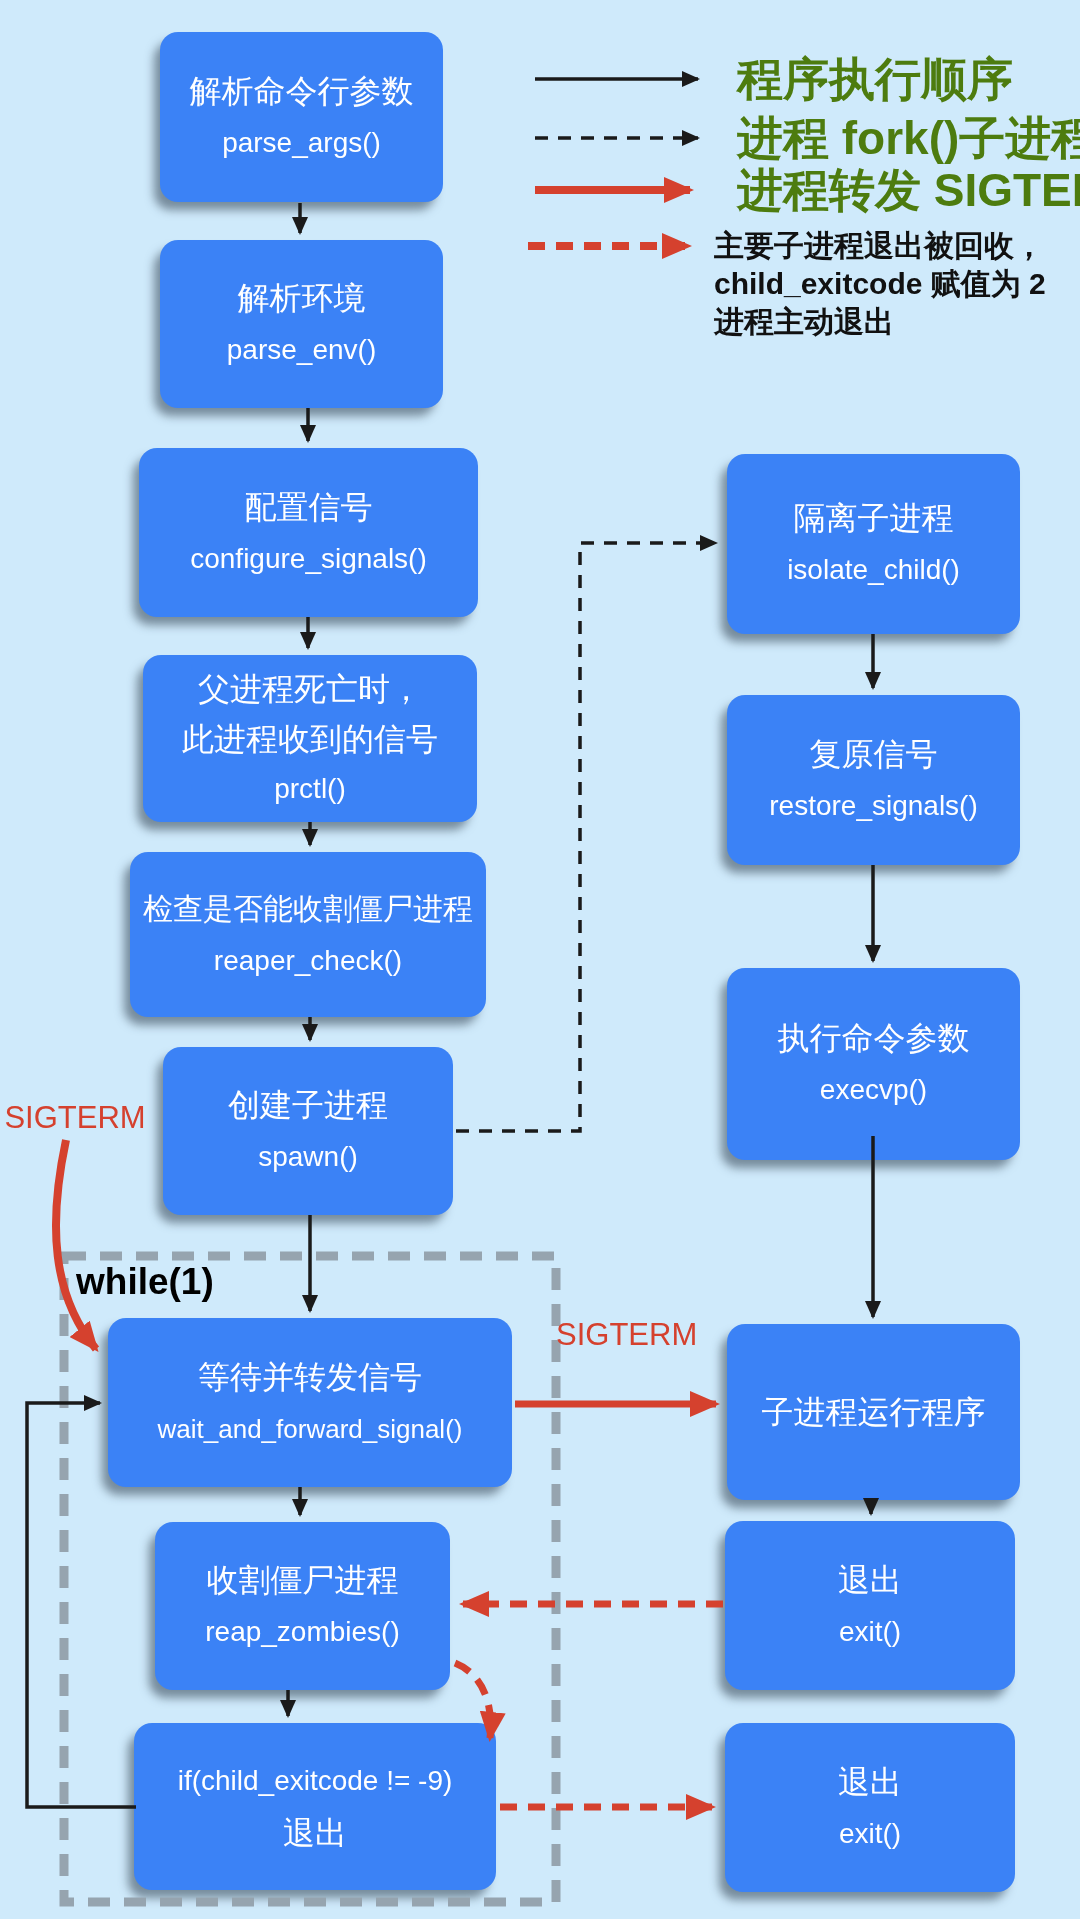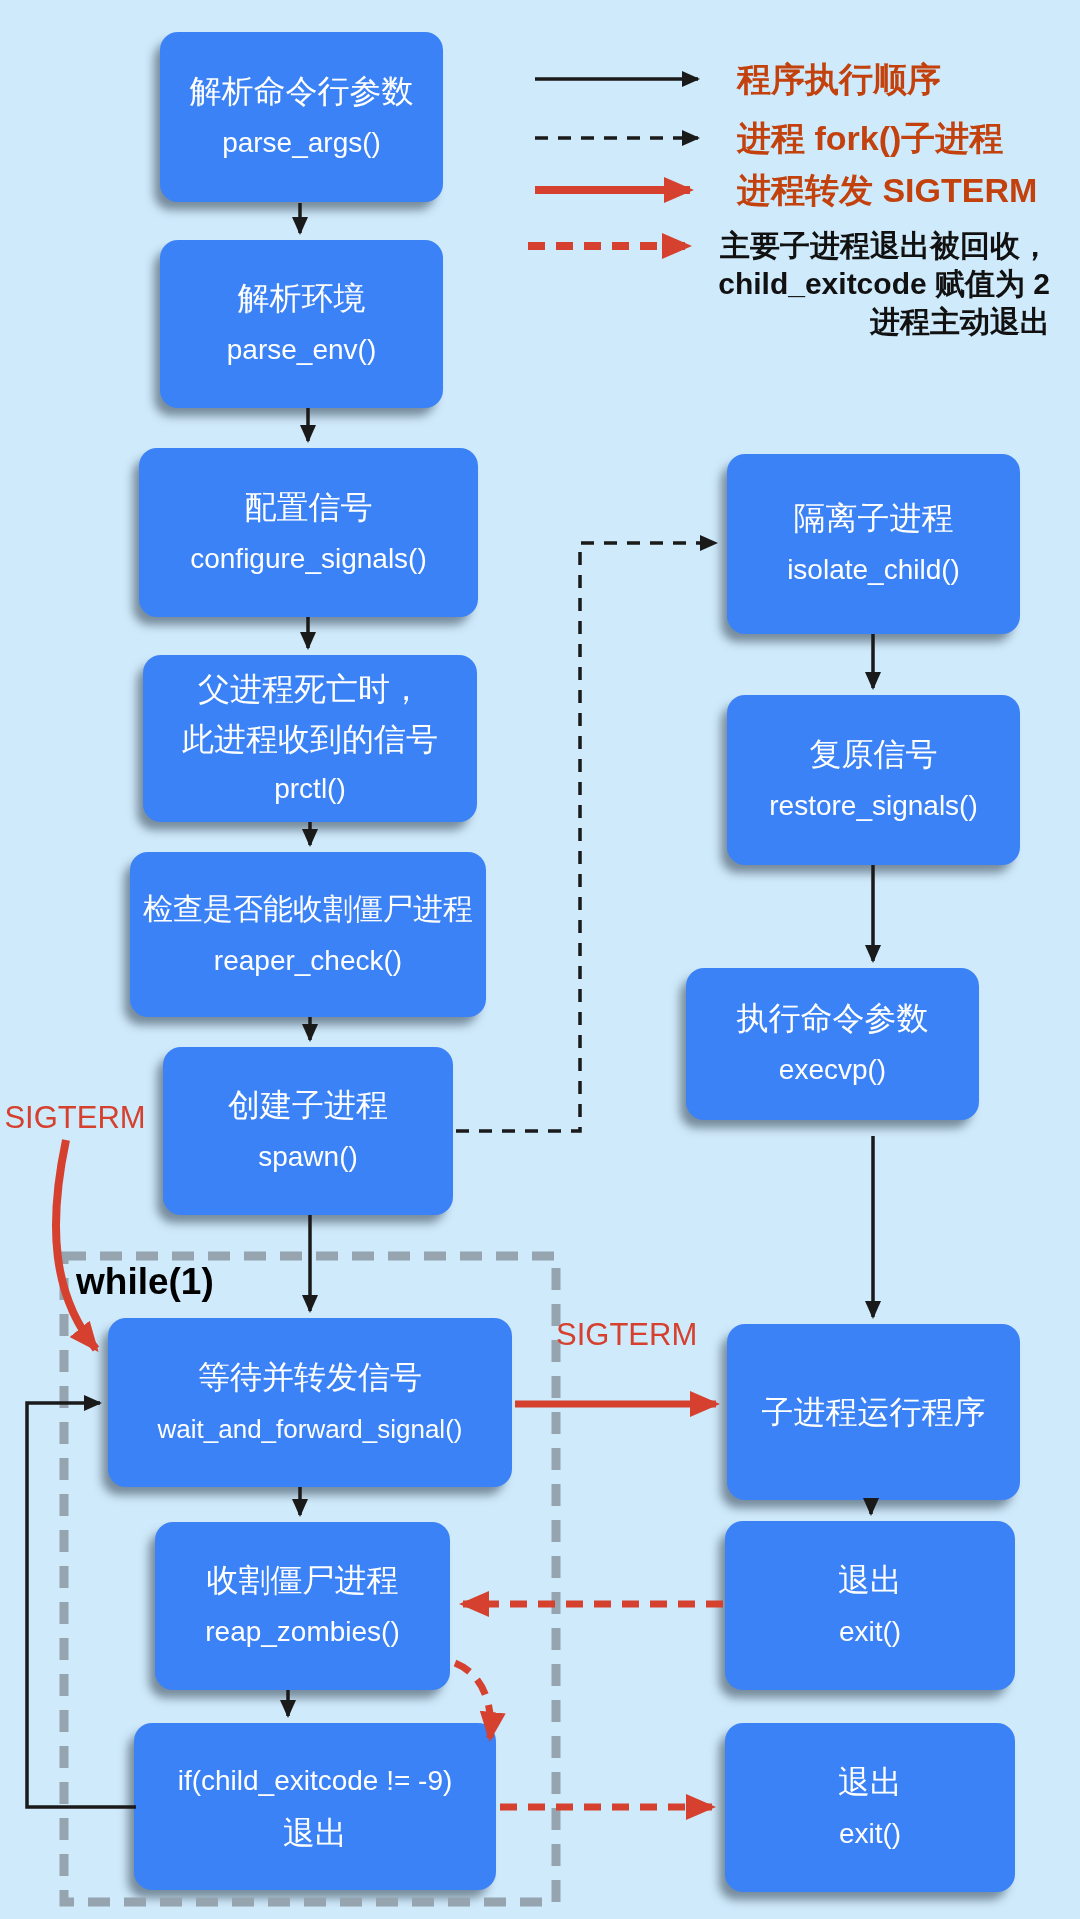--- a/index.html
+++ b/index.html
@@ -20,25 +20,25 @@
   }
   .node .zh{font-size:32px;line-height:52px;white-space:nowrap;}
   .node .en{font-size:28px;line-height:52px;white-space:nowrap;}
   .node .fs30{font-size:30px;}
   .node .fs26{font-size:26px;}
   .lbl{position:absolute;white-space:nowrap;}
   .red-lbl{color:#d5412e;font-weight:400;font-size:31px;line-height:42px;}
   .while-lbl{color:#000;font-weight:700;font-size:37px;line-height:40px;}
   .legend-label{
     position:absolute;left:737px;
-    color:#c2410c;font-weight:700;font-size:34px;line-height:44px;white-space:nowrap;
+    color:#4d7c0f;font-weight:700;font-size:46px;line-height:44px;white-space:nowrap;
   }
   .legend-block{
     position:absolute;left:714px;top:227px;width:336px;
-    color:#111;font-weight:700;font-size:30px;line-height:38px;text-align:right;
+    color:#111;font-weight:700;font-size:30px;line-height:38px;text-align:left;
   }
   svg#wires{position:absolute;left:0;top:0;pointer-events:none;}
 </style>
 </head>
 <body>
 
 <div id="stage">
 
   <div class="node" style="left:160px;top:32px;width:283px;height:170px">
     <div class="zh">解析命令行参数</div>
@@ -89,21 +89,21 @@
   <div class="node" style="left:727px;top:454px;width:293px;height:180px">
     <div class="zh">隔离子进程</div>
     <div class="en">isolate_child()</div>
   </div>
 
   <div class="node" style="left:727px;top:695px;width:293px;height:170px">
     <div class="zh">复原信号</div>
     <div class="en">restore_signals()</div>
   </div>
 
-  <div class="node" style="left:686px;top:968px;width:293px;height:152px">
+  <div class="node" style="left:727px;top:968px;width:293px;height:192px">
     <div class="zh">执行命令参数</div>
     <div class="en">execvp()</div>
   </div>
 
   <div class="node" style="left:727px;top:1324px;width:293px;height:176px">
     <div class="zh">子进程运行程序</div>
   </div>
 
   <div class="node" style="left:725px;top:1521px;width:290px;height:169px">
     <div class="zh">退出</div>

